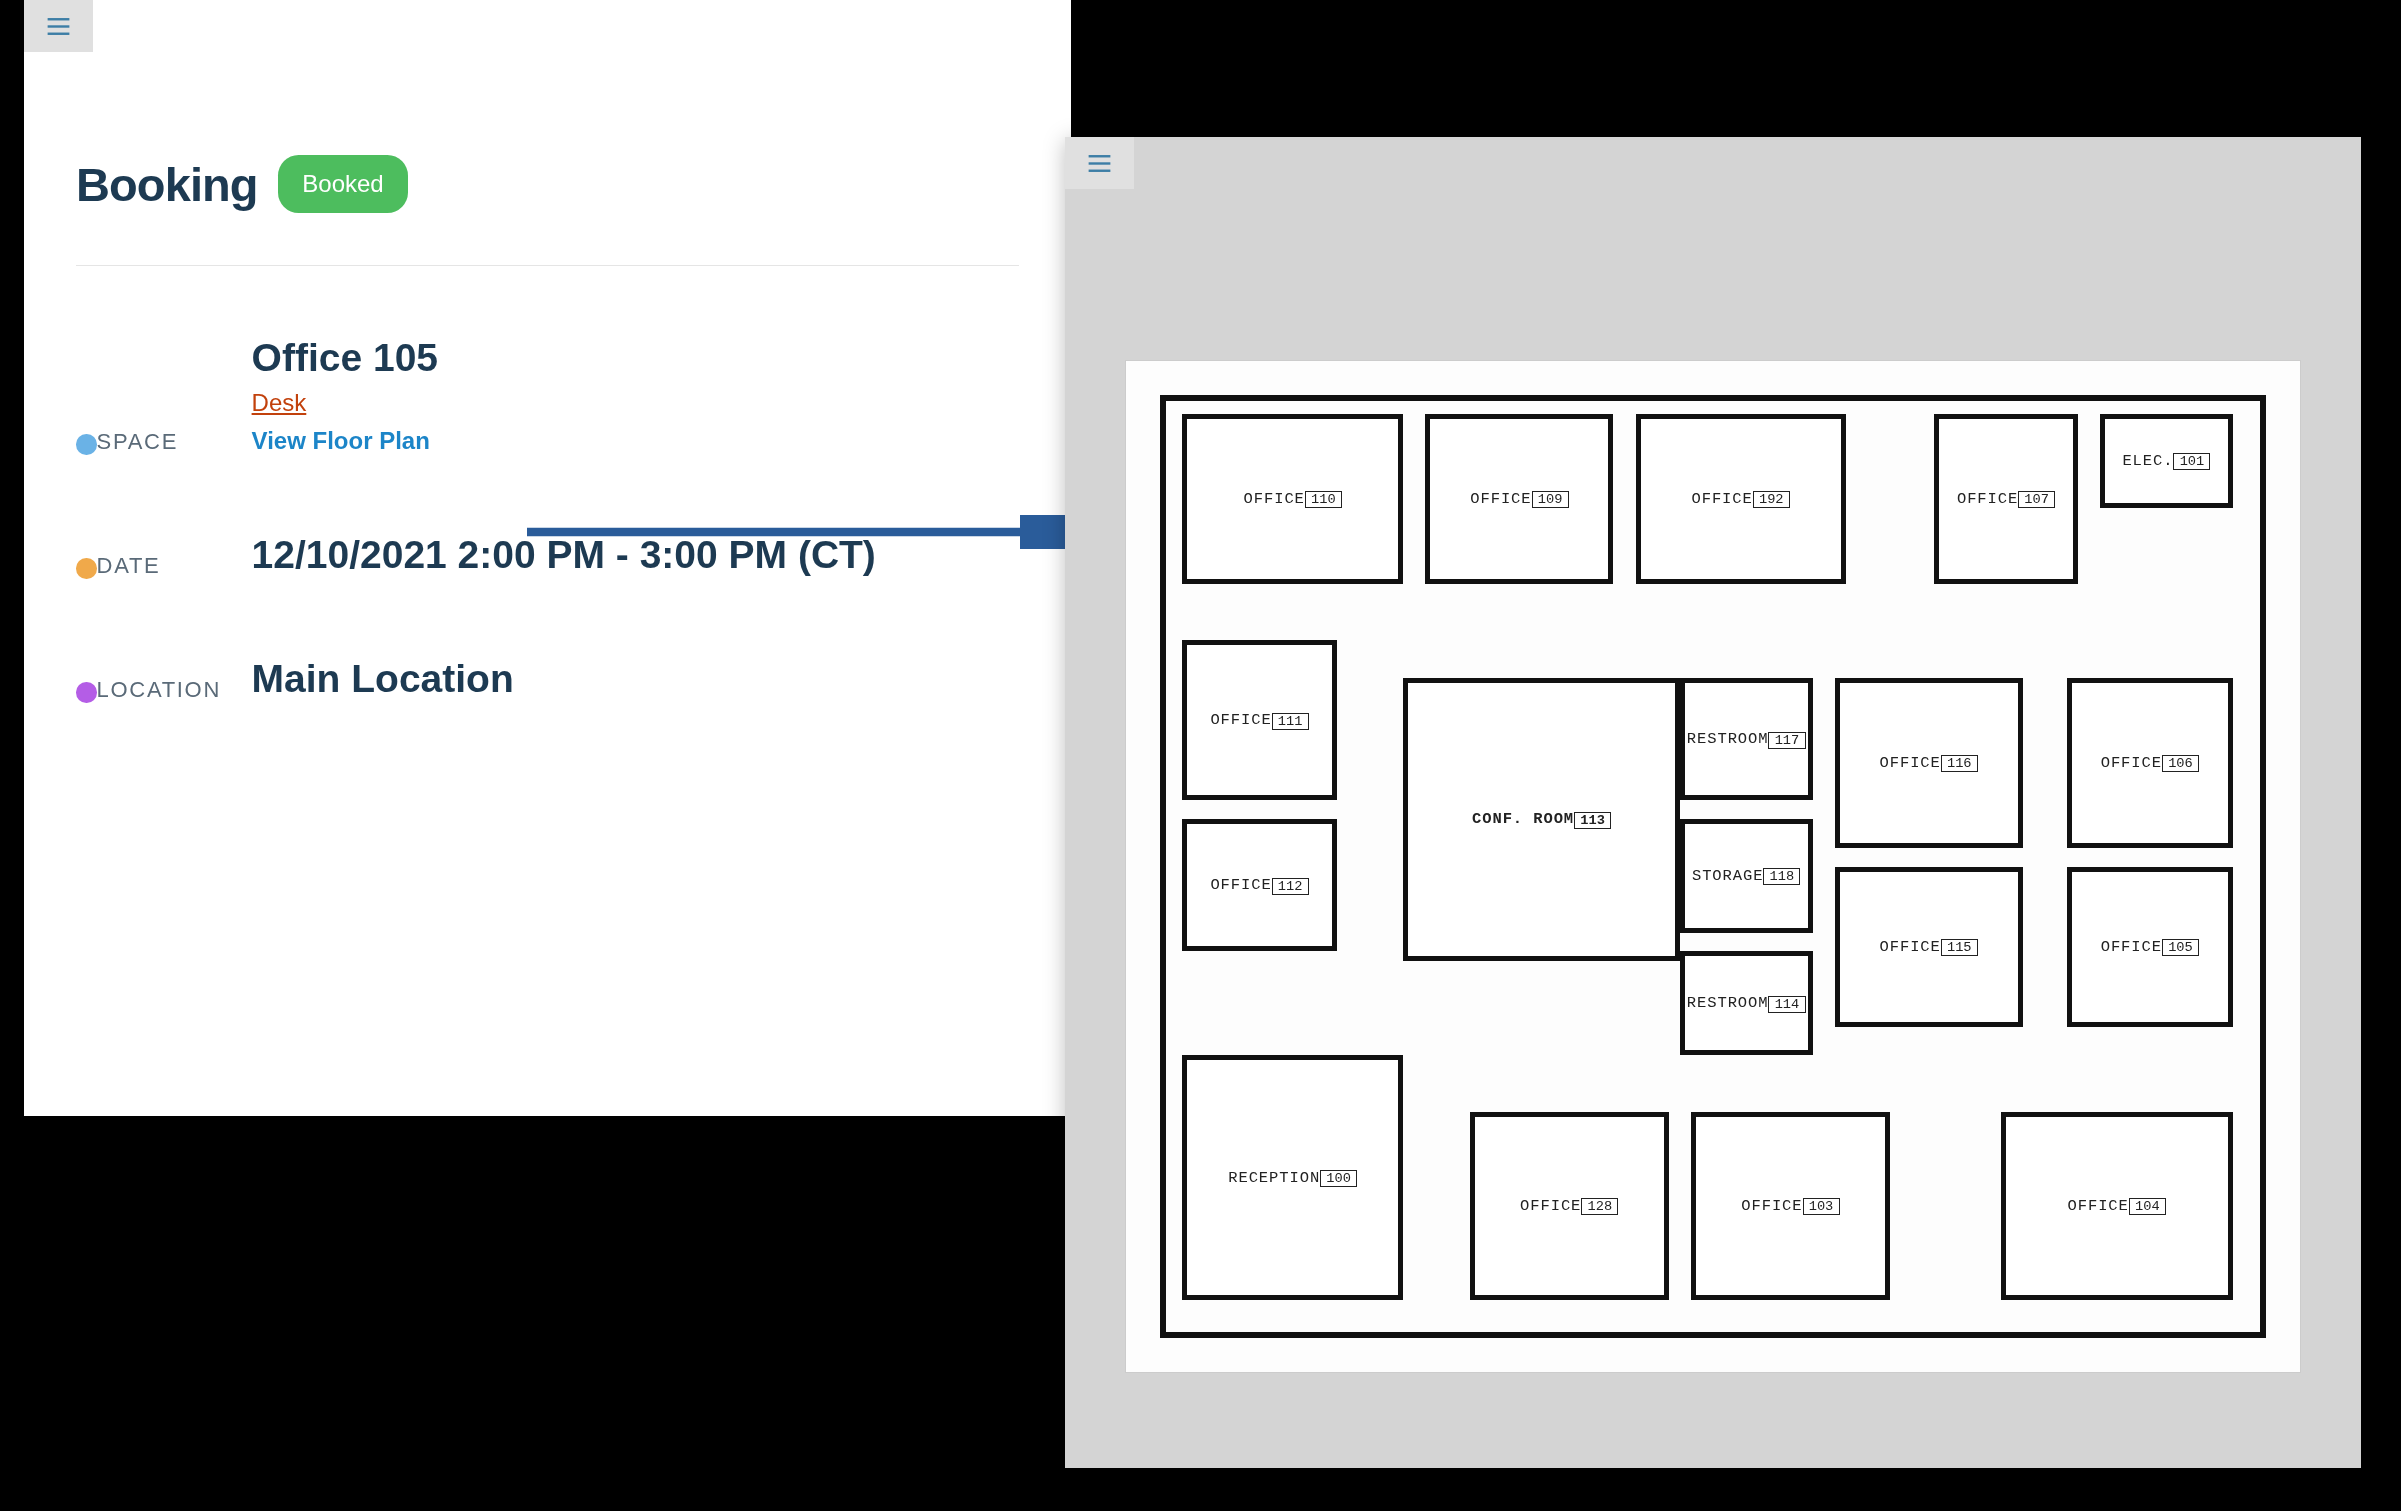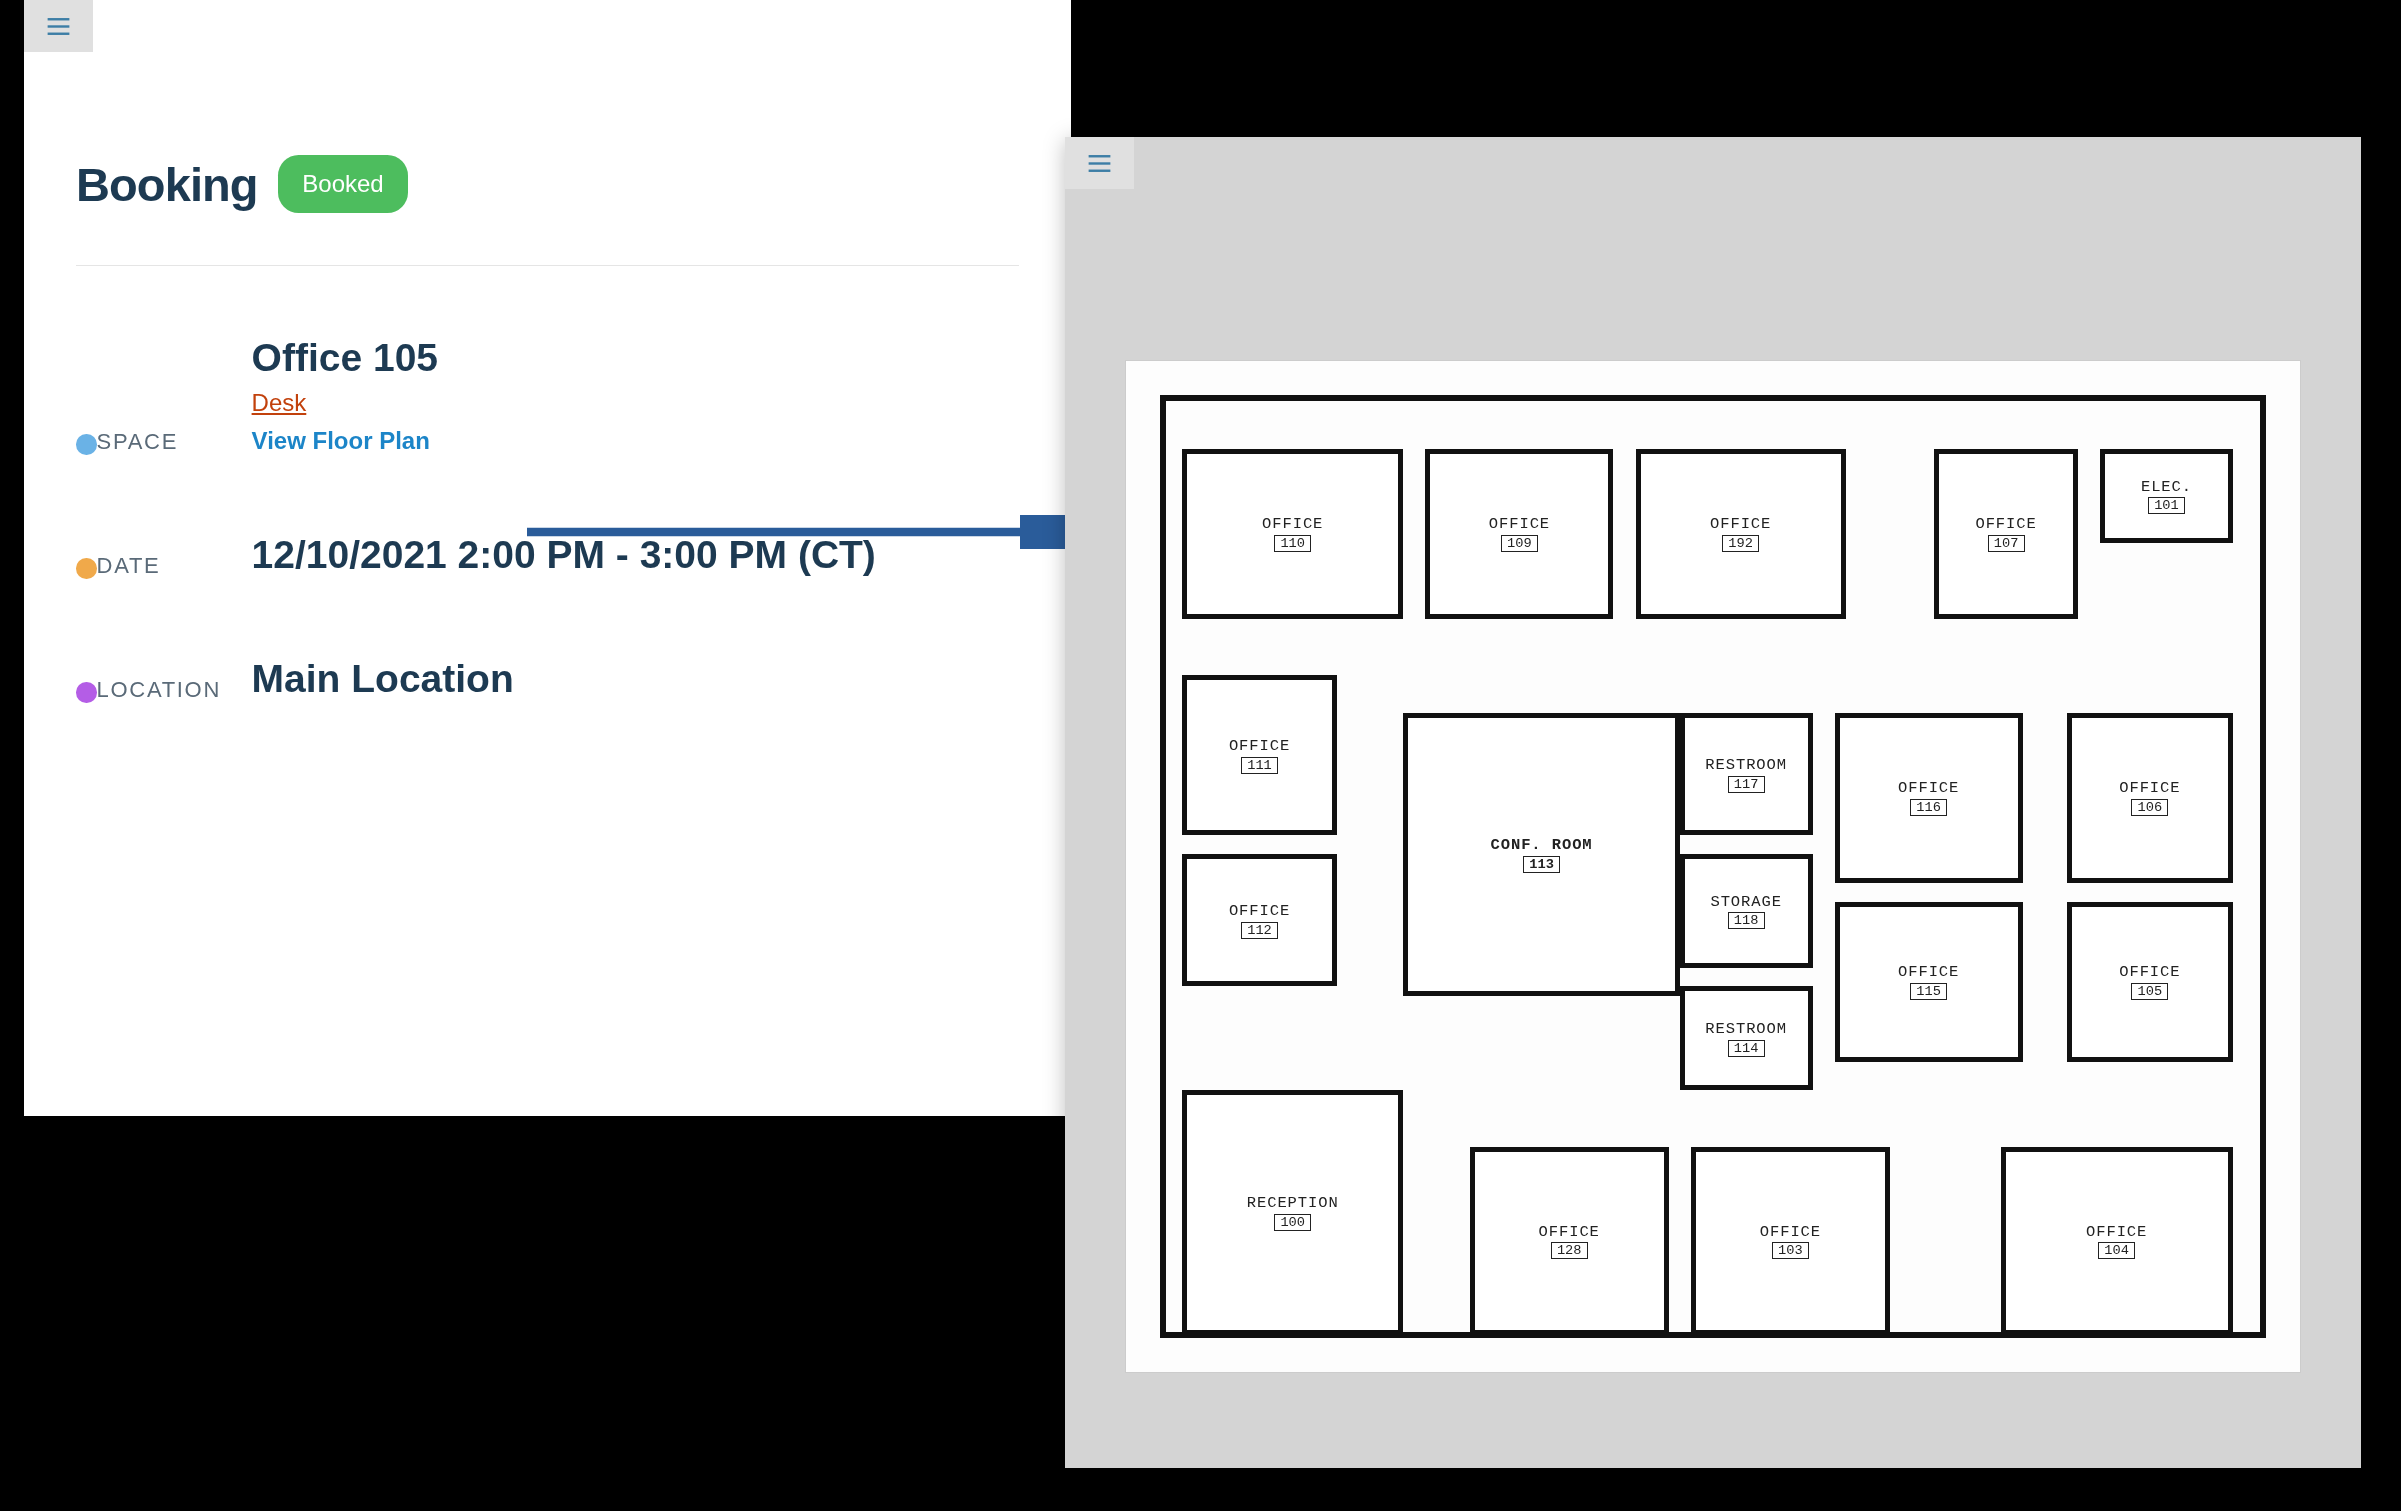--- a/index.html
+++ b/index.html
@@ -150,29 +150,28 @@
   }
   .fp-outline {
     position: absolute;
     inset: 0;
     border: 6.9px solid #111;
   }
   .room {
     position: absolute;
     border: 5.2px solid #111;
     display: flex;
-    flex-direction: column;
+    flex-direction: row;
     align-items: center;
     justify-content: center;
     font-family: "Courier New", monospace;
     font-size: 17px;
     color: #222;
     text-align: center;
     background: #fff;
-    margin-top: 35px;
   }
   .room .rname { font-size: 15.5px; letter-spacing: 0.9px; }
   .room .rnum {
     border: 1.7px solid #222;
     padding: 0 5.2px;
     margin-top: 1.7px;
     font-size: 13.7px;
   }
 </style>
 </head>

